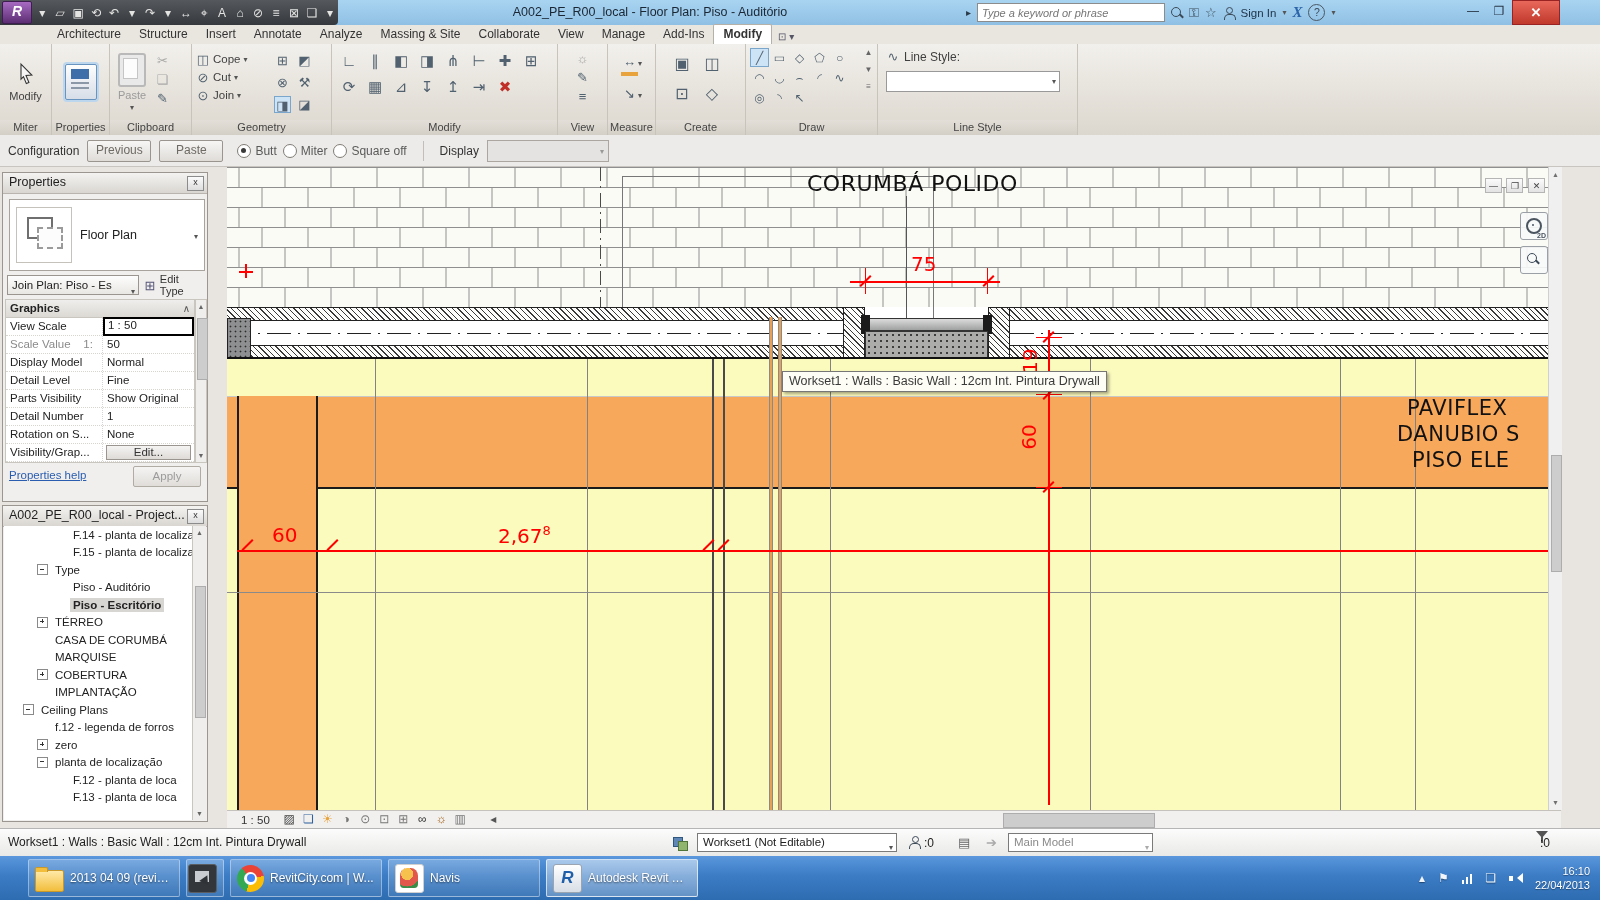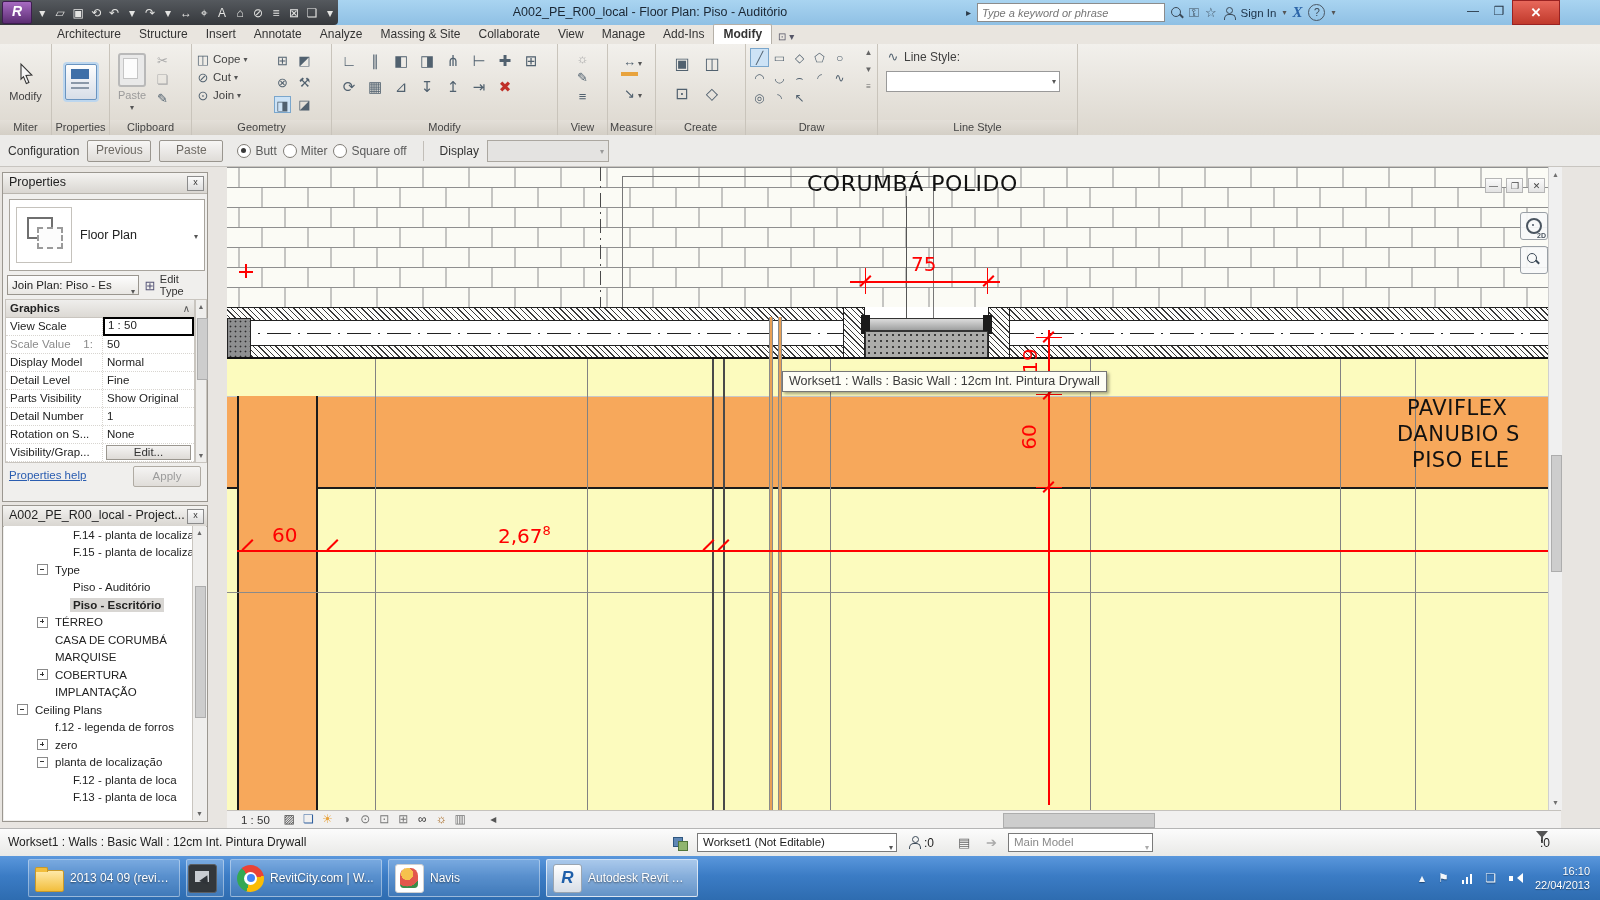--- a/index.html
+++ b/index.html
@@ -539,21 +539,21 @@
       <span class="tlabel">MARQUISE</span>
     </div>
         <div class="trow" style="padding-left: 33px;">
       <span class="exp exp-plus"></span>
       <span class="tlabel">COBERTURA</span>
     </div>
         <div class="trow" style="padding-left: 33px;">
       <span class="exp"></span>
       <span class="tlabel">IMPLANTAÇÃO</span>
     </div>
-        <div class="trow" style="padding-left: 13px;">
+        <div class="trow" style="padding-left: 19px;">
       <span class="exp exp-minus"></span>
       <span class="tlabel">Ceiling Plans</span>
     </div>
         <div class="trow" style="padding-left: 33px;">
       <span class="exp"></span>
       <span class="tlabel">f.12 - legenda de forros</span>
     </div>
         <div class="trow" style="padding-left: 33px;">
       <span class="exp exp-plus"></span>
       <span class="tlabel">zero</span>

